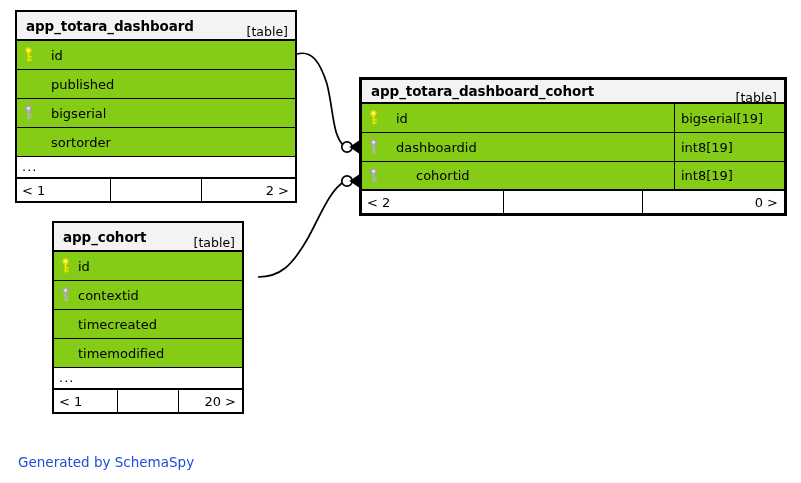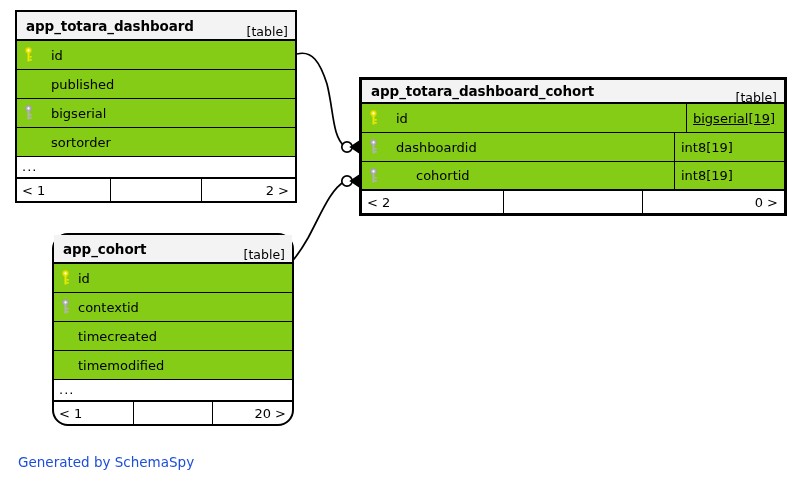--- a/index.html
+++ b/index.html
@@ -247,21 +247,21 @@
           <circle cx="4.5" cy="3.4" r="3.1" fill="#e8e800" stroke="#c9c900" stroke-width="0.8"></circle>
           <circle cx="4.5" cy="3.4" r="1.1" fill="#ffffff"></circle>
           <rect x="3.5" y="5.5" width="2" height="9" fill="#e8e800"></rect>
           <rect x="5.5" y="9" width="2.2" height="1.7" fill="#e8e800"></rect>
           <rect x="5.5" y="12" width="2.2" height="1.7" fill="#e8e800"></rect>
         </svg>
       </span>
       <span class="col-name-cell">
         <span class="col-label">id</span>
       </span>
-      <span class="col-type-cell" style="width:98px;text-decoration:underline;">bigserial[19]</span>
+      <span class="col-type-cell" style="width:110px;">bigserial[19]</span>
     </div>
 
     <div class="col-row indent-mid">
       <span class="key-slot">
         <svg class="key-icon" width="9" height="16" viewBox="0 0 9 16" xmlns="http://www.w3.org/2000/svg">
           <circle cx="4.5" cy="3.4" r="3.1" fill="#b3b3b3" stroke="#9a9a9a" stroke-width="0.8"></circle>
           <circle cx="4.5" cy="3.4" r="1.1" fill="#ffffff"></circle>
           <rect x="3.5" y="5.5" width="2" height="9" fill="#b3b3b3"></rect>
           <rect x="5.5" y="9" width="2.2" height="1.7" fill="#b3b3b3"></rect>
           <rect x="5.5" y="12" width="2.2" height="1.7" fill="#b3b3b3"></rect>
@@ -289,21 +289,21 @@
       <span class="col-type-cell" style="width:110px;">int8[19]</span>
     </div>
 
     <div class="footer-row">
       <span class="footer-cell left">&lt; 2</span>
       <span class="footer-cell mid"></span>
       <span class="footer-cell right">0 &gt;</span>
     </div>
   </div>
 
-  <div class="entity" style="left:52px; top:233px; width:242px;border-radius:16px;">
+  <div class="entity" style="left:52px; top:221px; width:192px;">
     <div class="entity-header">
       <span class="entity-title">app_cohort</span>
       <span class="entity-tag">[table]</span>
     </div>
 
     <div class="col-row indent-narrow">
       <span class="key-slot">
         <svg class="key-icon" width="9" height="16" viewBox="0 0 9 16" xmlns="http://www.w3.org/2000/svg">
           <circle cx="4.5" cy="3.4" r="3.1" fill="#e8e800" stroke="#c9c900" stroke-width="0.8"></circle>
           <circle cx="4.5" cy="3.4" r="1.1" fill="#ffffff"></circle>

